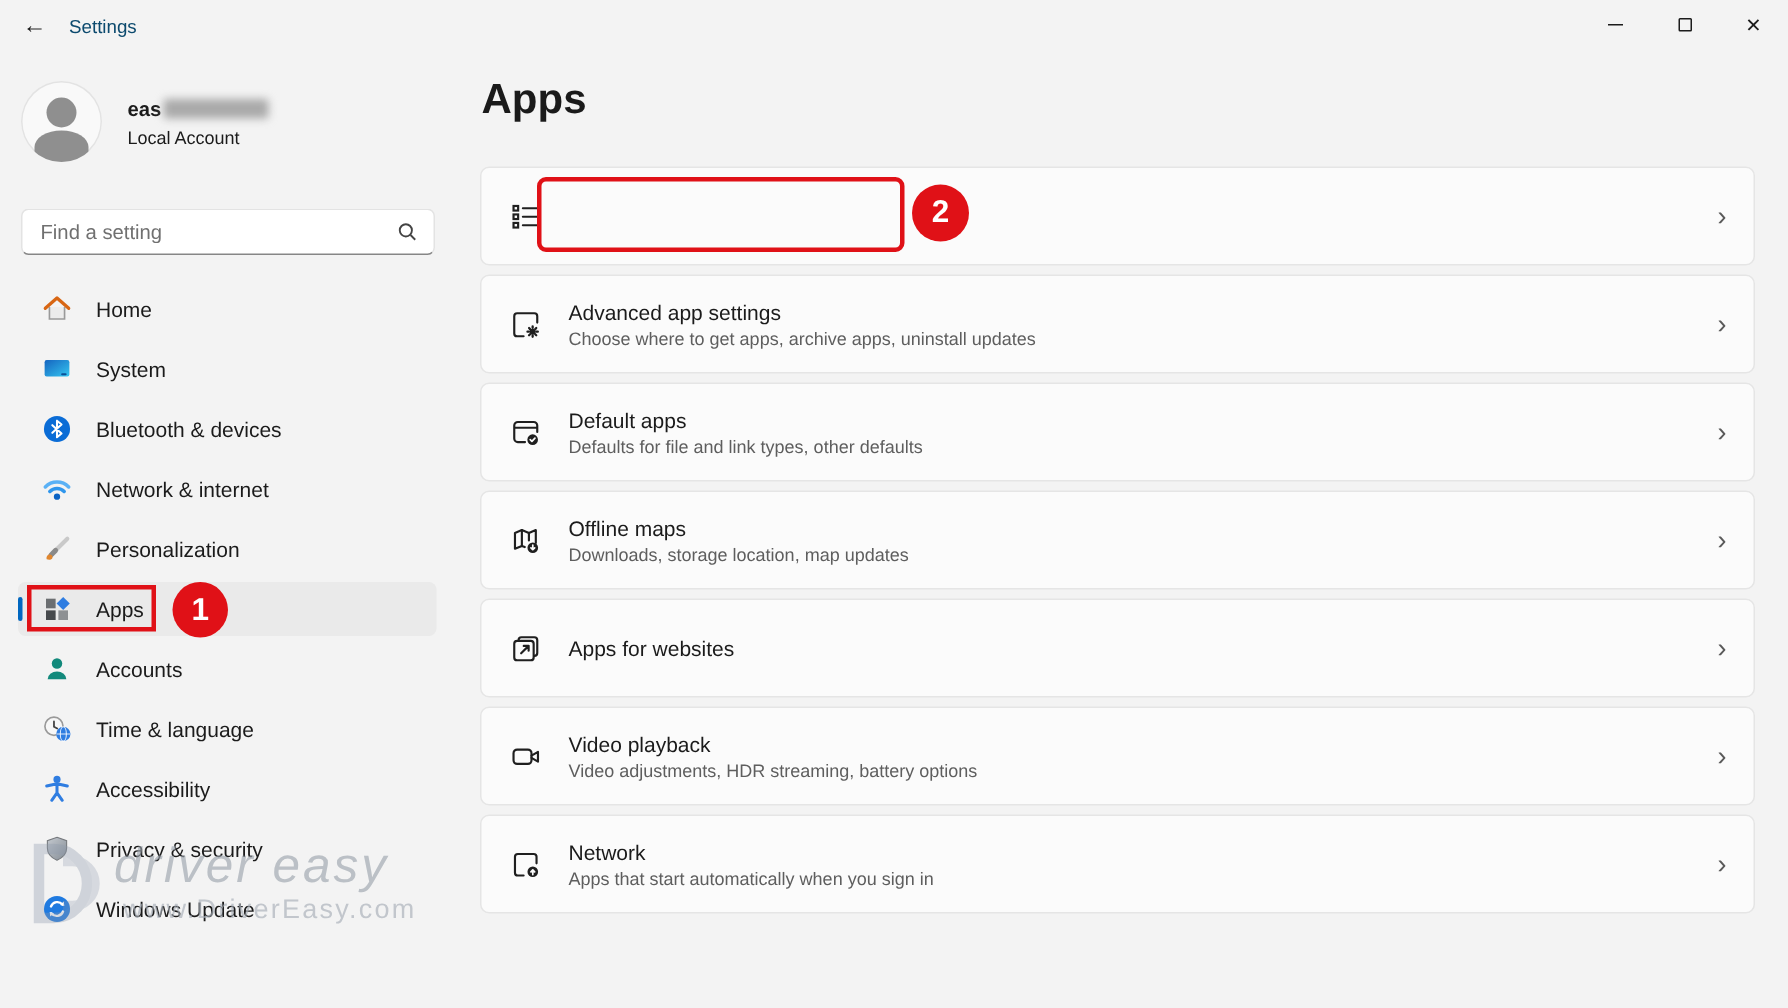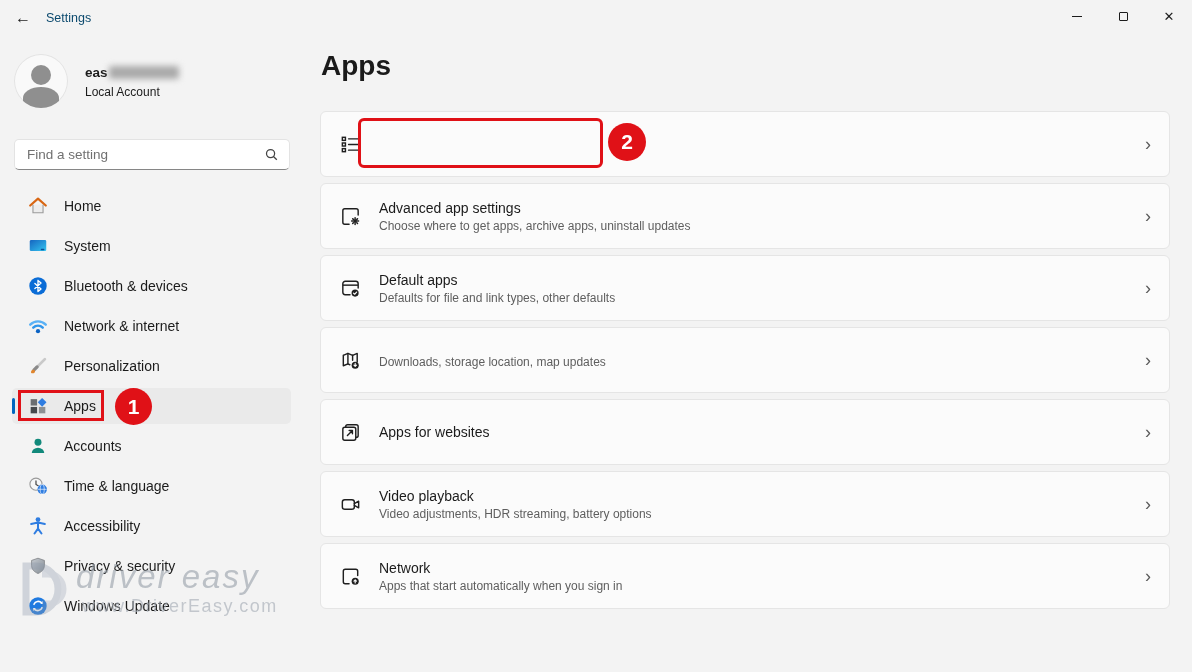--- a/index.html
+++ b/index.html
@@ -260,20 +260,21 @@
   <div class="card">
     <div class="card-ic">
         <svg width="23" height="23" viewBox="0 0 24 24" fill="none" stroke="#1f1f1f" stroke-width="1.5" stroke-linejoin="round" stroke-linecap="round">
           <path d="M4.5 6.6 L9.3 4.6 L14.2 6.6 L19 4.6 V13.5 M4.5 6.6 V17.5 L9.3 15.6 l2 .8"></path>
           <path d="M9.3 4.6 V15.6 M14.2 6.6 V11.8"></path>
           <circle cx="16.9" cy="16.9" r="3.7" fill="#1f1f1f" stroke="none"></circle>
           <path d="M16.9 15 v3 M15.6 16.9 l1.3 1.3 1.3-1.3" stroke="#fbfbfb" stroke-width="1.2"></path>
         </svg>
       </div>
     <div class="card-text">
+      <div class="card-t">Offline maps</div>
       <div class="card-s">Downloads, storage location, map updates</div>
     </div>
     <div class="card-chev">›</div>
   </div>
 
   <div class="card">
     <div class="card-ic">
         <svg width="23" height="23" viewBox="0 0 24 24" fill="none" stroke="#1f1f1f" stroke-width="1.5" stroke-linecap="round" stroke-linejoin="round">
           <path d="M7 6.2 V6 a2 2 0 0 1 2-2 h9 a2 2 0 0 1 2 2 v9 a2 2 0 0 1-2 2 h-.2"></path>
           <rect x="4" y="6.5" width="13.5" height="13.5" rx="2"></rect>

